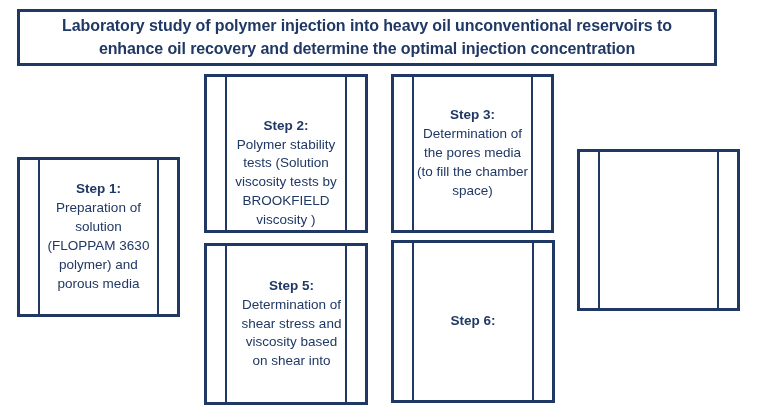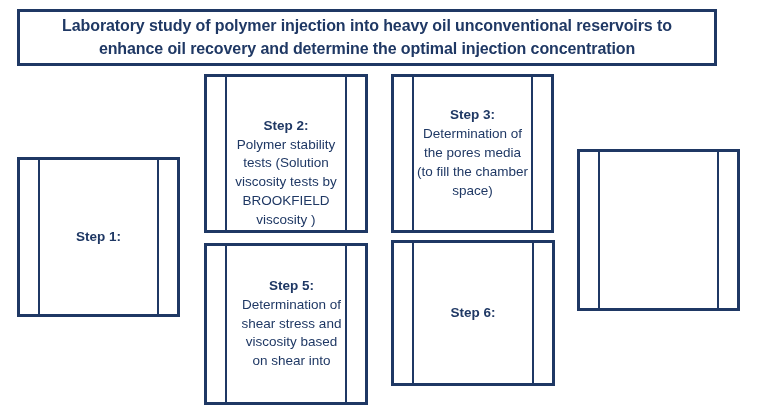--- a/index.html
+++ b/index.html
@@ -64,36 +64,37 @@
   }
   .step-title {
     font-weight: bold;
   }
   
   .s1 { left: 17px;  top: 149px; width: 163px; height: 160px; margin-top: 8px; }
   .s2 { left: 204px; top: 74px;  width: 164px; height: 159px; align-items: flex-end; }
   .s3 { left: 391px; top: 74px;  width: 163px; height: 159px; }
   .s4 { left: 577px; top: 149px; width: 163px; height: 162px; }
   .s5 { left: 204px; top: 243px; width: 164px; height: 162px; padding-left: 11px; }
-  .s6 { left: 391px; top: 240px; width: 164px; height: 146px; }
+  .s6 { left: 391px; top: 240px; width: 164px; height: 163px; }
 </style>
 </head>
 <body>
 
 <div class="canvas">
 
   <div class="title-box">
     <div class="title-text">Laboratory study of polymer injection into heavy oil unconventional reservoirs to enhance oil recovery and determine the optimal injection concentration</div>
   </div>
 
   <div class="step-box s1">
     <span class="vline left"></span>
     <span class="vline right"></span>
     <div class="step-text">
       <div class="step-title">Step 1:</div>
+      <div class="step-body">Preparation of solution (FLOPPAM 3630 polymer) and porous media</div>
     </div>
   </div>
 
   <div class="step-box s2">
     <span class="vline left"></span>
     <span class="vline right"></span>
     <div class="step-text">
       <div class="step-title">Step 2:</div>
       <div class="step-body">Polymer stability tests (Solution viscosity tests by BROOKFIELD viscosity )</div>
     </div>

